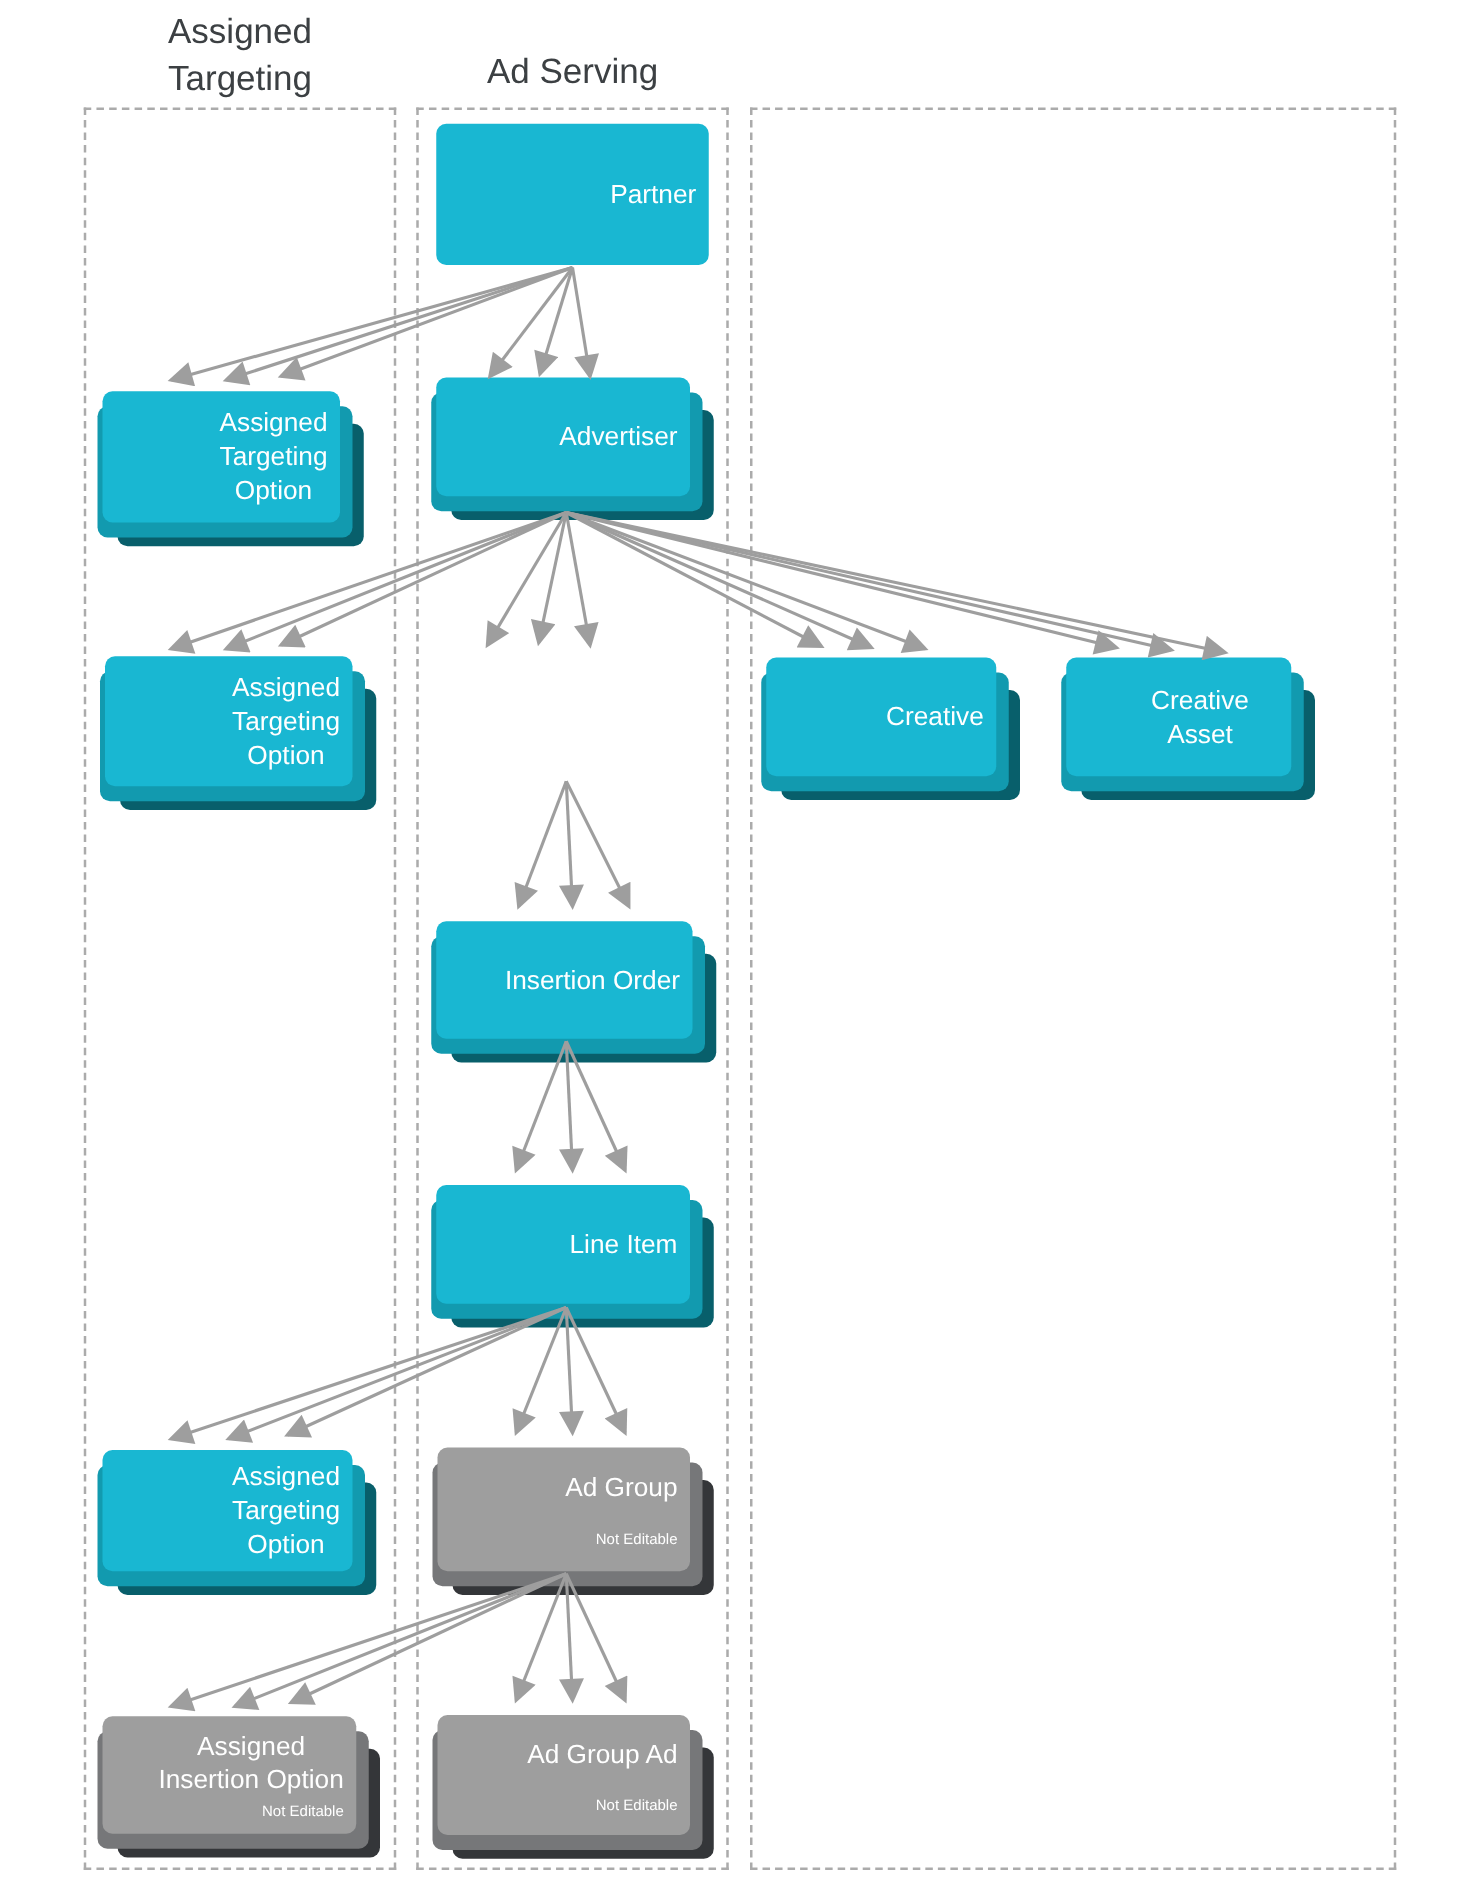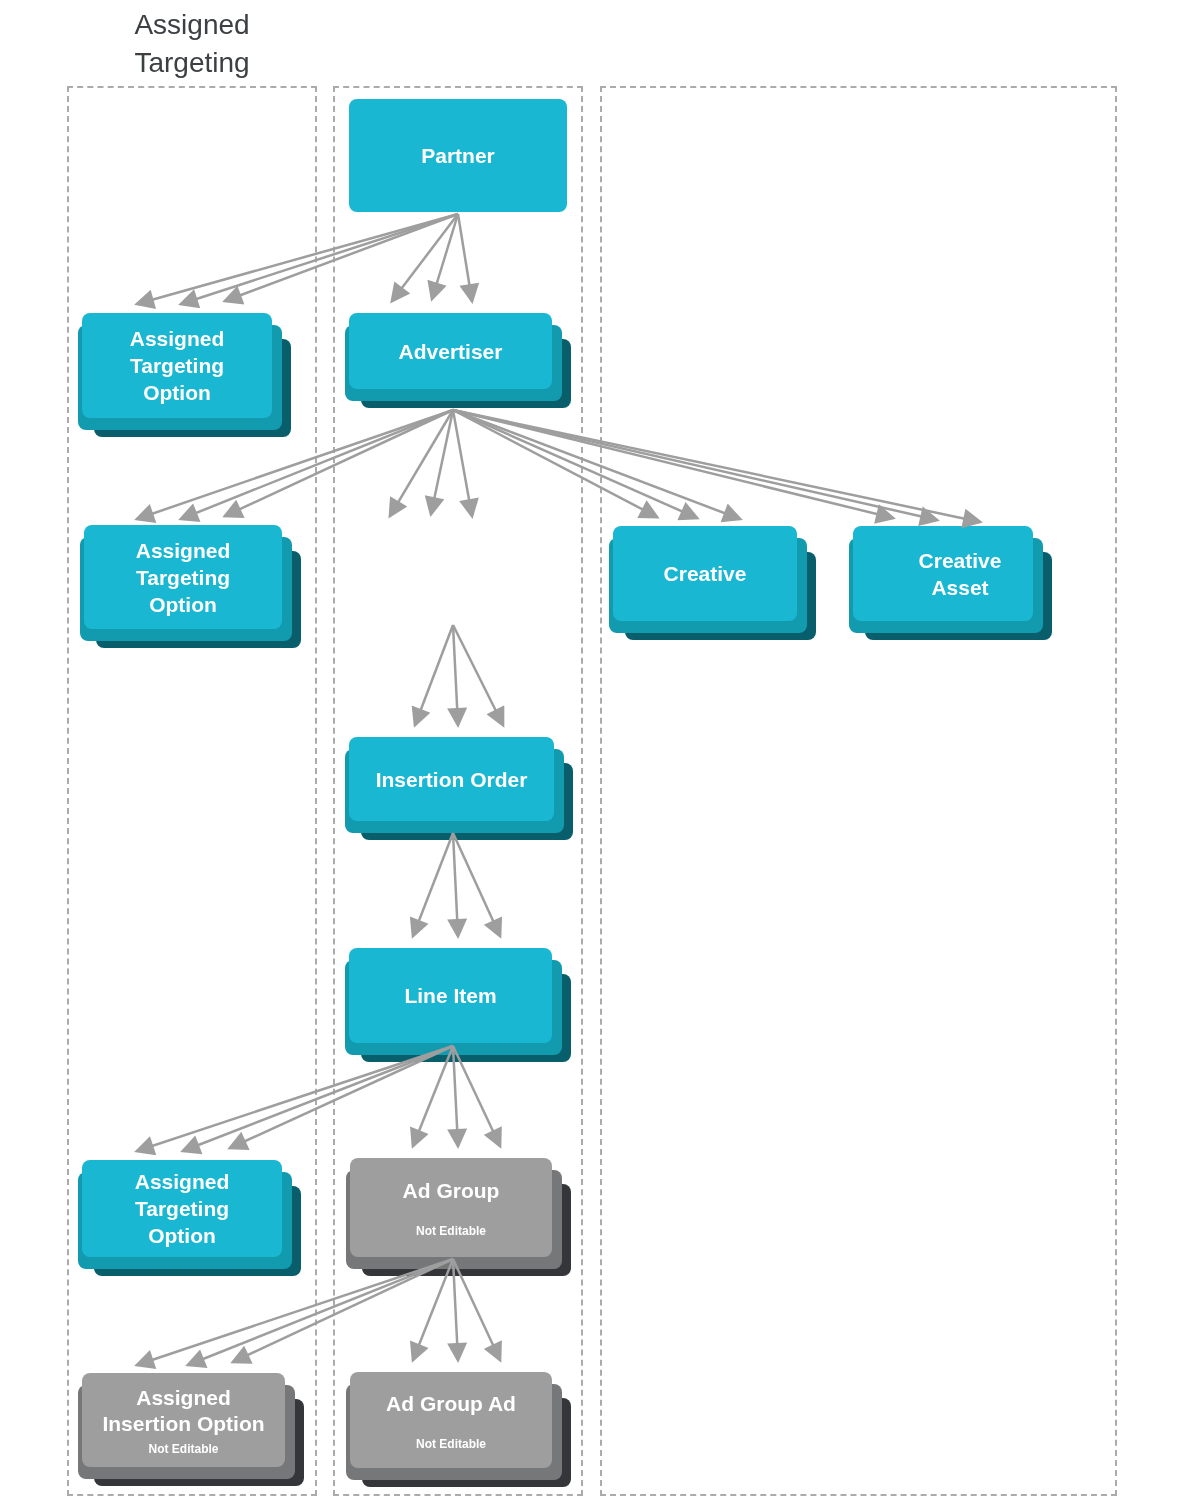--- a/index.html
+++ b/index.html
@@ -39,25 +39,25 @@
     line-height: 38px;
     color: var(--header-text);
   }
 
   .node {
     position: absolute;
     box-sizing: border-box;
     border-radius: 8px;
     display: flex;
     flex-direction: column;
-    align-items: center;
+    align-items: flex-end;
     justify-content: center;
     text-align: center;
     color: var(--node-text);
-    font-weight: bold;
+    font-weight: normal;
     padding: 6px 10px;
   }
   .node.cyan { background: var(--node-cyan); }
   .node.gray { background: var(--node-gray); }
 
   .node.layered.cyan::before {
     content: ""; position: absolute; z-index: -1; border-radius: 8px;
     top: 12px; left: -4px; right: -10px; bottom: -12px;
     background: var(--node-cyan-layer2);
   }
@@ -96,34 +96,37 @@
 <body>
 
 <div id="canvas">
   <div id="static-layer">
       <div class="column" style="left: 67px; top: 86px; width: 250px; height: 1410px;"></div>
       <div class="col-header" style="left: 67px; top: 6px; width: 250px;">
         <div class="hline">Assigned</div>
         <div class="hline">Targeting</div>
       </div>
       <div class="column" style="left: 333px; top: 86px; width: 250px; height: 1410px;"></div>
+      <div class="col-header" style="left: 333px; top: 38px; width: 250px;">
+        <div class="hline">Ad Serving</div>
+      </div>
       <div class="column" style="left: 600px; top: 86px; width: 517px; height: 1410px;"></div>
       <div class="node cyan" style="left: 349px; top: 99px; width: 218px; height: 113px;">
         <div class="label">
           <div class="lline">Partner</div>
         </div>
       </div>
       <div class="node cyan layered" style="left: 82px; top: 313px; width: 190px; height: 105px;">
         <div class="label">
           <div class="lline">Assigned</div>
           <div class="lline">Targeting</div>
           <div class="lline">Option</div>
         </div>
       </div>
-      <div class="node cyan layered" style="left: 349px; top: 313px; width: 203px; height: 76px;">
+      <div class="node cyan layered" style="left: 349px; top: 302px; width: 203px; height: 95px;">
         <div class="label">
           <div class="lline">Advertiser</div>
         </div>
       </div>
       <div class="node cyan layered" style="left: 84px; top: 525px; width: 198px; height: 104px;">
         <div class="label">
           <div class="lline">Assigned</div>
           <div class="lline">Targeting</div>
           <div class="lline">Option</div>
         </div>
@@ -131,21 +134,21 @@
       <div class="node cyan layered" style="left: 613px; top: 526px; width: 184px; height: 95px;">
         <div class="label">
           <div class="lline">Creative</div>
         </div>
       </div>
       <div class="node cyan layered" style="left: 853px; top: 526px; width: 180px; height: 95px; padding-left: 44px;">
         <div class="label">
           <div class="lline">Creative Asset</div>
         </div>
       </div>
-      <div class="node cyan layered" style="left: 349px; top: 737px; width: 205px; height: 84px;">
+      <div class="node cyan layered" style="left: 349px; top: 737px; width: 205px; height: 94px;">
         <div class="label">
           <div class="lline">Insertion Order</div>
         </div>
       </div>
       <div class="node cyan layered" style="left: 349px; top: 948px; width: 203px; height: 95px;">
         <div class="label">
           <div class="lline">Line Item</div>
         </div>
       </div>
       <div class="node cyan layered" style="left: 82px; top: 1160px; width: 200px; height: 97px;">

